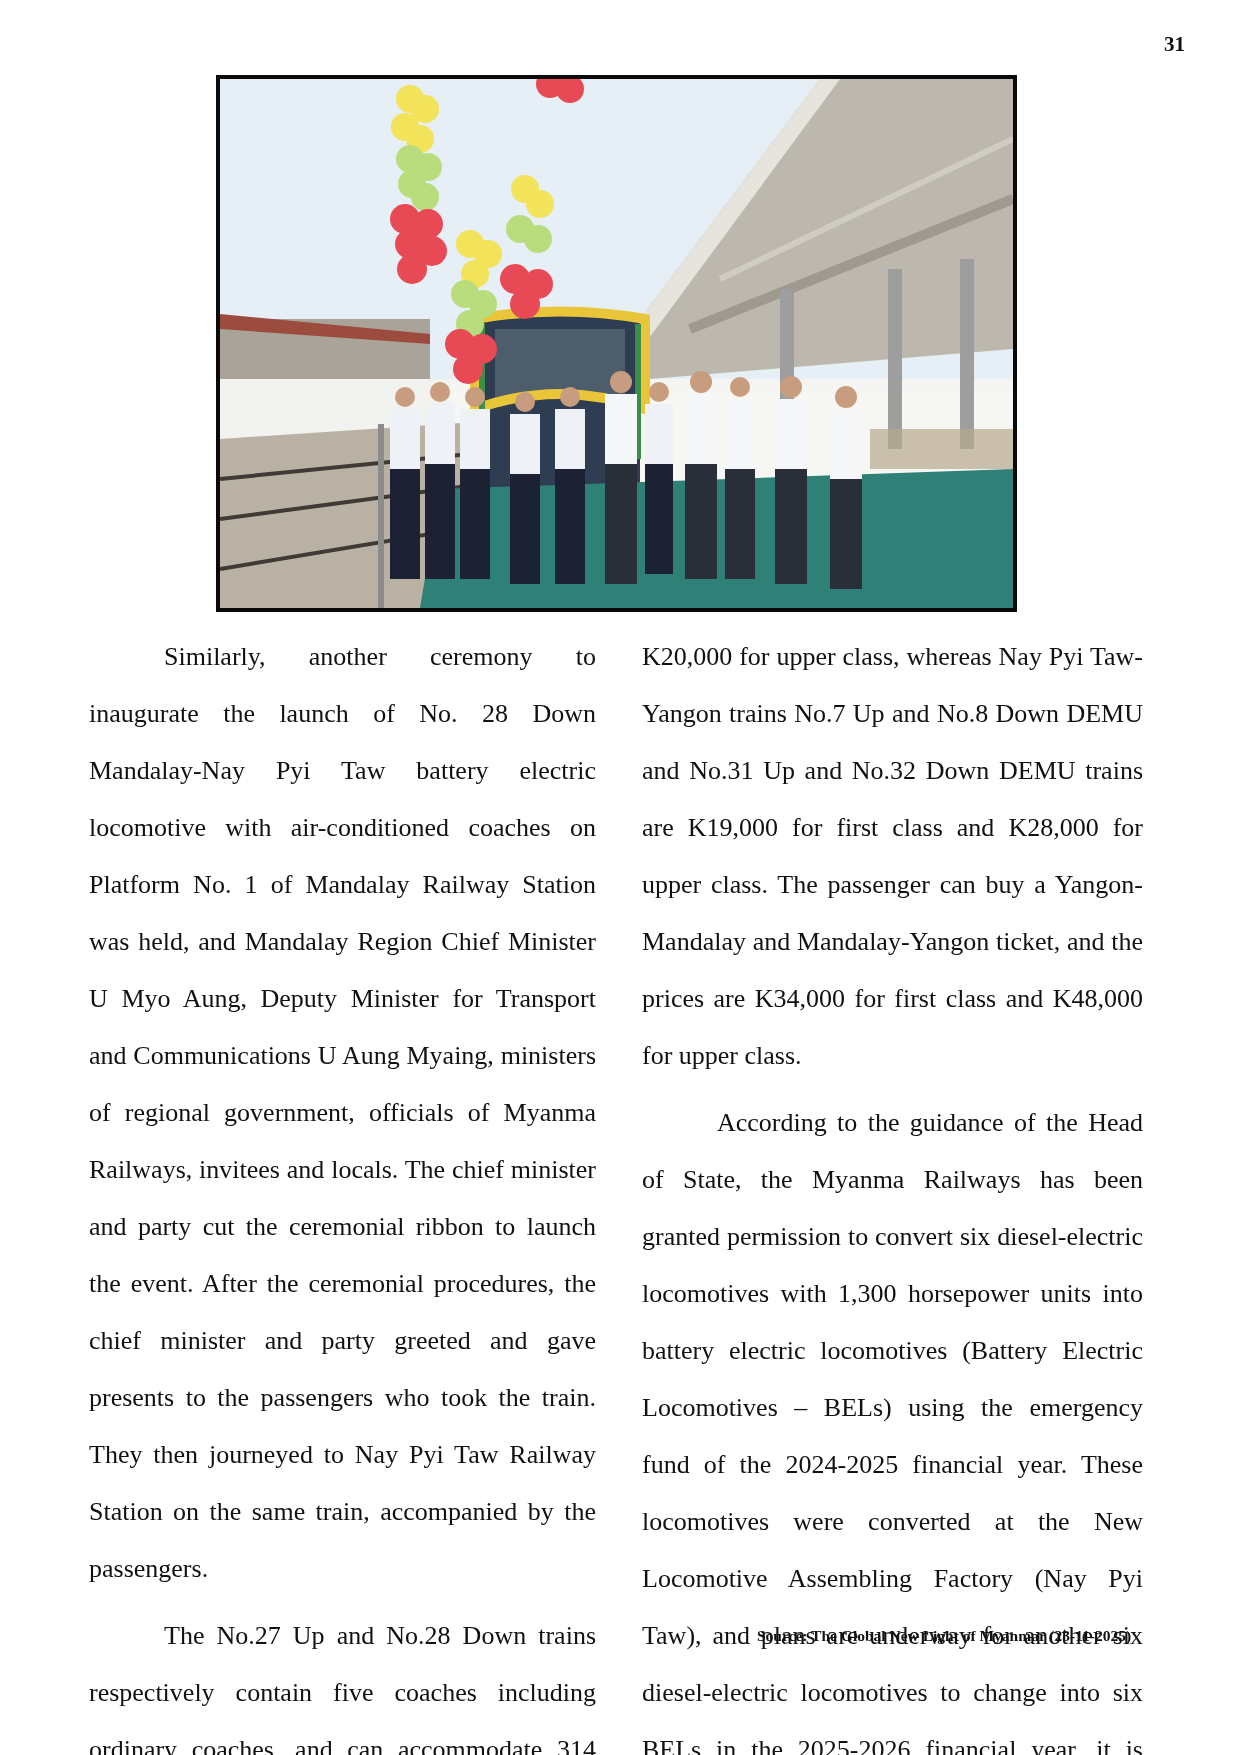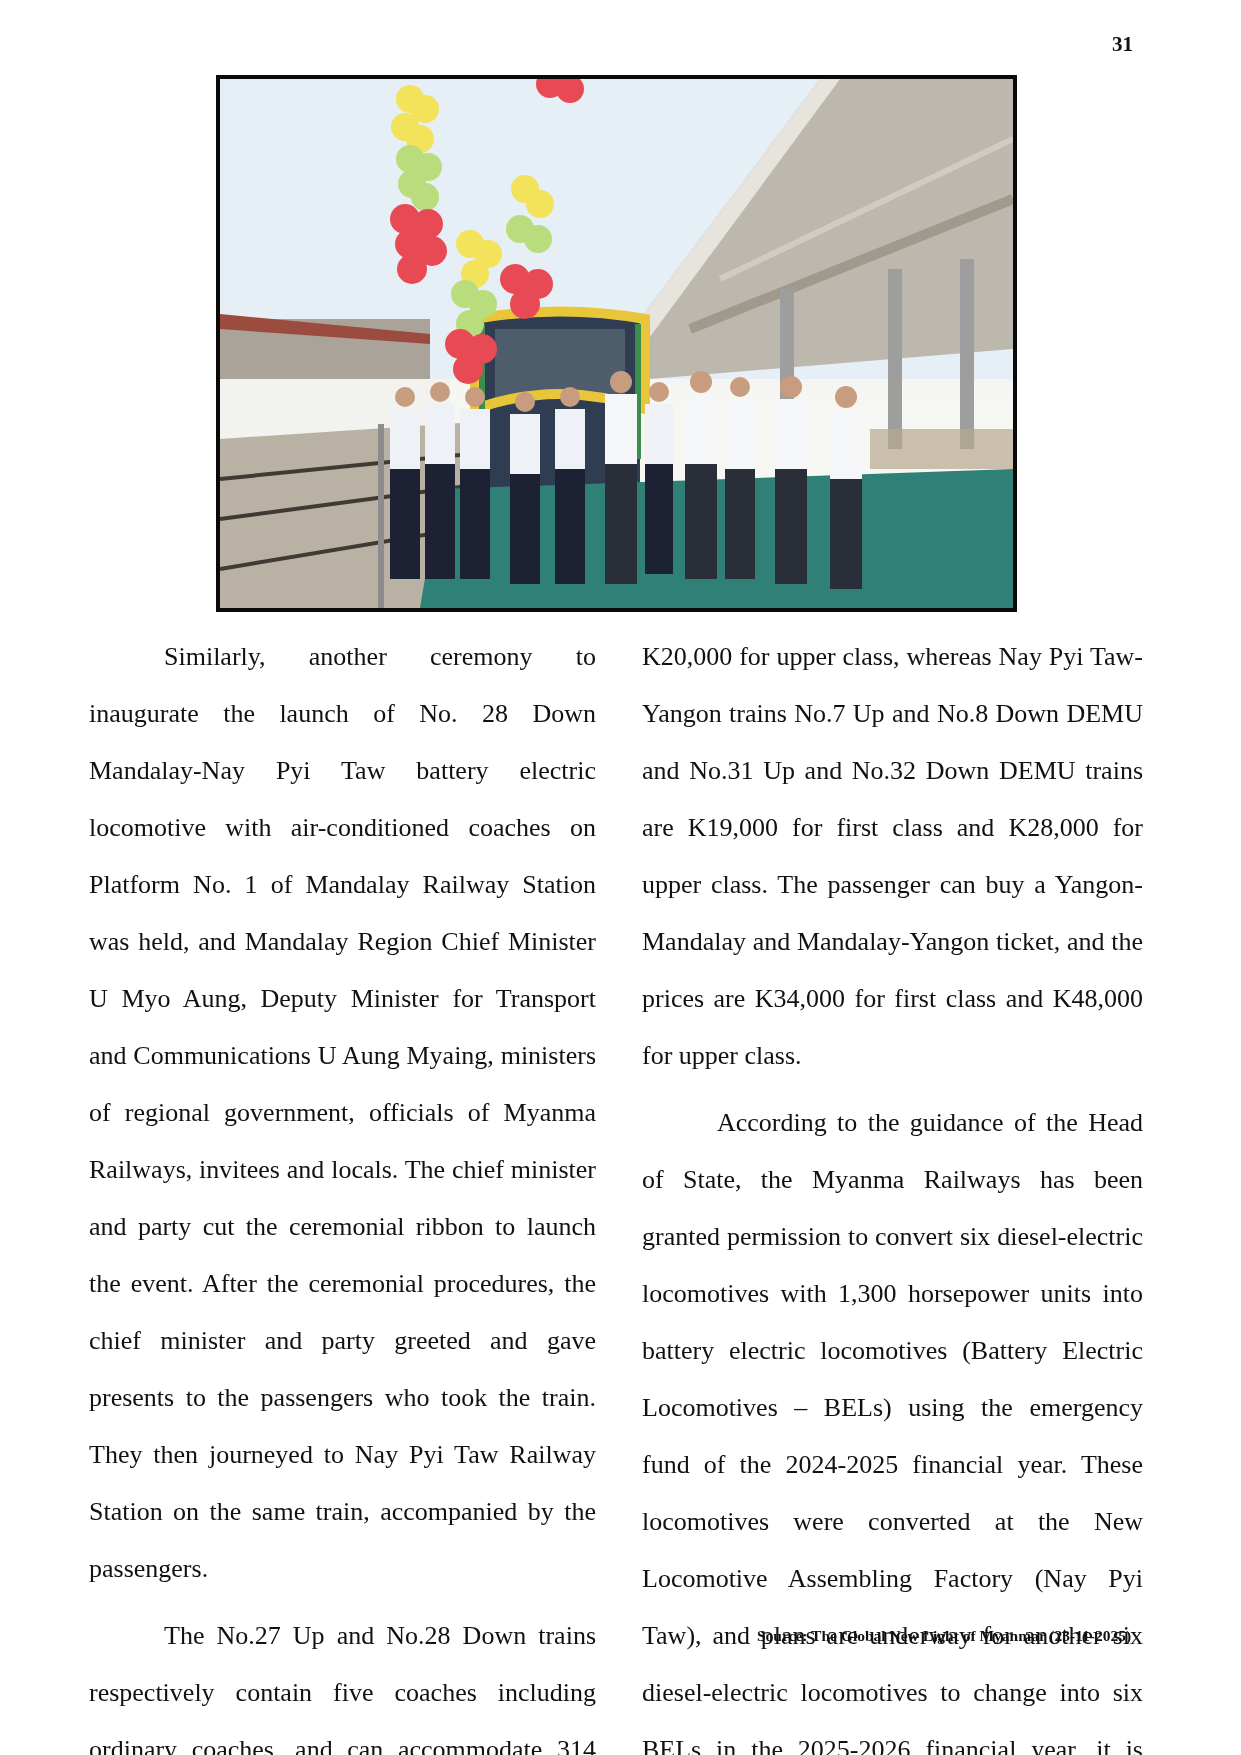--- a/index.html
+++ b/index.html
@@ -1,18 +1,18 @@
 <!DOCTYPE html>
 <html><head>
 <meta charset="utf-8">
 <style>
   html, body { margin: 0; padding: 0; background: #ffffff; }
   body { width: 1241px; height: 1755px; position: relative; overflow: hidden;
          font-family: "Liberation Serif", "DejaVu Serif", serif; color: #111; }
-  .page-number { position: absolute; top: 32px; left: 1112px; font-size: 21px; font-weight: bold; }
+  .page-number { position: absolute; top: 32px; left: 1164px; font-size: 21px; font-weight: bold; }
   .photo-frame { position: absolute; left: 216px; top: 75px; width: 801px; height: 537px;
                  border: 4px solid #0a0a0a; box-sizing: border-box; overflow: hidden;
                  background: linear-gradient(180deg, #dfeaf4 0%, #eef3f8 45%, #f6f6f2 60%); }
   .photo-frame svg { width: 100%; height: 100%; display: block; }
   .column { position: absolute; top: 628px; font-size: 26px; line-height: 57px;
             text-align: justify; hyphens: none; }
   .col-left { left: 89px; width: 507px; }
   .col-right { left: 642px; width: 501px; }
   .column p { margin: 0 0 10px 0; text-indent: 0; }
   .column p.indent { text-indent: 75px; }

